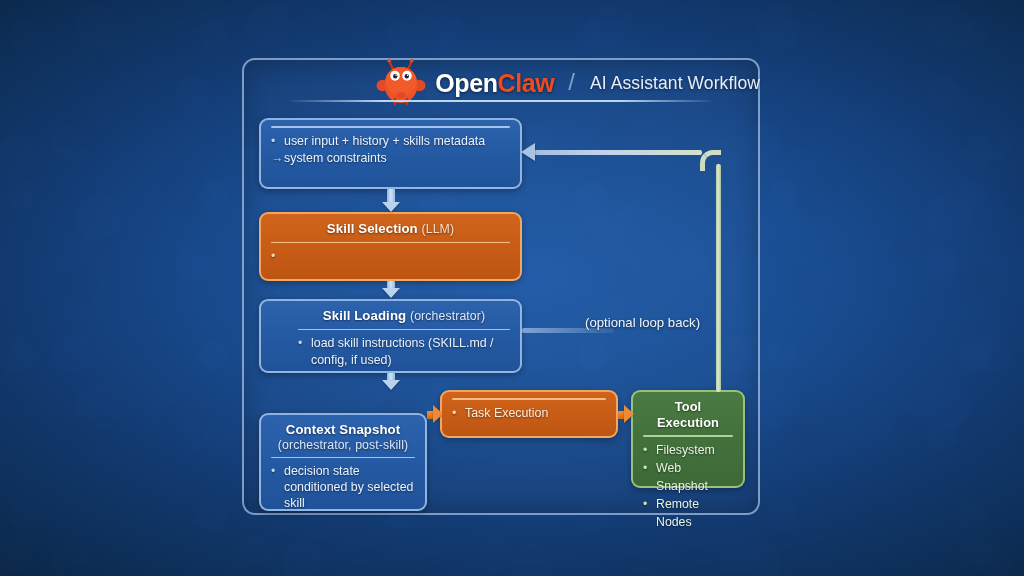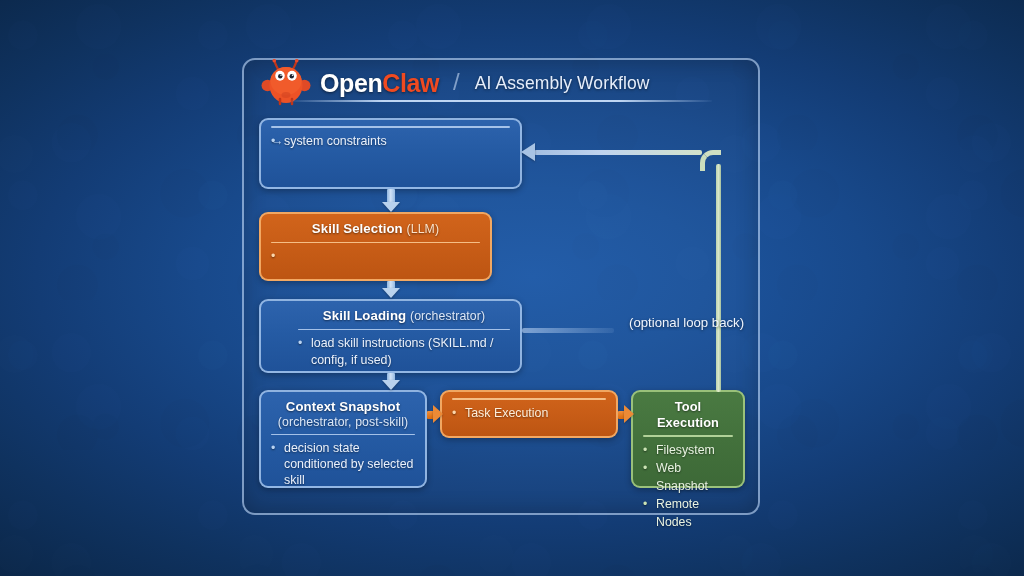--- a/index.html
+++ b/index.html
@@ -54,21 +54,21 @@
     box-shadow: 0 0 22px rgba(0,0,0,.22) inset;
   }
 
   
   #header {
     position: absolute;
     left: 242px; top: 58px;
     width: 518px; height: 50px;
     display: flex;
     align-items: center;
-    justify-content: flex-start;
+    justify-content: flex-end;
     gap: 7px;
     padding-left: 19px;
   }
   #logo-mark { width: 50px; height: 48px; flex: 0 0 auto; margin-right: 2px; }
   #wordmark {
     font-size: 25px;
     font-weight: bold;
     letter-spacing: -.4px;
     line-height: 1;
     text-shadow: 0 1px 3px rgba(0,0,0,.55);
@@ -170,23 +170,23 @@
     border: 2px solid rgba(166,204,131,.88);
     color: #ffffff;
   }
   .node.green .title { color: #ffffff; }
   .node.green .rule { background: rgba(190,220,162,.90); }
   .node.green li { color: #e9f3e2; }
   .node.green li .mk { color: #cbe3b4; }
 
   
   #n-context-assembly { left: 259px; top: 118px; width: 263px; height: 71px; }
-  #n-skill-selection  { left: 259px; top: 212px; width: 233px; height: 69px; }
+  #n-skill-selection  { left: 259px; top: 212px; width: 263px; height: 69px; }
   #n-skill-loading    { left: 259px; top: 299px; width: 263px; height: 74px; padding-left: 36px; }
-  #n-context-snapshot { left: 259px; top: 390px; width: 168px; height: 98px; }
+  #n-context-snapshot { left: 259px; top: 413px; width: 168px; height: 98px; }
   #n-decision-tool    { left: 440px; top: 390px; width: 178px; height: 48px; }
   #n-tool-execution   { left: 631px; top: 390px; width: 114px; height: 98px; }
 
   #n-context-snapshot .title { line-height: 1.16; }
   #n-context-snapshot li { line-height: 1.30; }
   #n-tool-execution .title { font-size: 12.8px; }
   #n-tool-execution li { font-size: 12.3px; line-height: 1.42; }
 
   
   .conn { position: absolute; }
@@ -264,21 +264,20 @@
     filter: drop-shadow(0 1px 1px rgba(0,0,0,.3));
   }
 
   #loop-label {
     position: absolute;
     left: 585px; top: 315px;
     font-size: 13.2px;
     color: #f0f5fd;
     white-space: nowrap;
     text-shadow: 0 1px 3px rgba(0,0,0,.55);
-    margin-left: 44px;
   }
 </style>
 </head>
 <body>
 
 <div id="noise"></div>
 
 <div id="panel"></div>
 
 <div id="header">
@@ -300,28 +299,28 @@
     <circle cx="40" cy="32.5" r="1.5" fill="#ffffff"></circle>
     <circle cx="63" cy="32.5" r="1.5" fill="#ffffff"></circle>
     <path d="M38 80 L38 90" stroke="#c0361a" stroke-width="5" stroke-linecap="round"></path>
     <path d="M62 80 L62 90" stroke="#c0361a" stroke-width="5" stroke-linecap="round"></path>
     <ellipse cx="50" cy="72" rx="9" ry="6" fill="#cf4220" opacity=".55"></ellipse>
   </svg>
 
   <div id="wordmark"><span id="wm-open">Open</span><span id="wm-claw">Claw</span></div>
 
   <span id="hdr-slash">/</span>
-  <span id="hdr-subtitle">AI Assembly Workflow</span>
+  <span id="hdr-subtitle">AI Assistant Workflow</span>
 </div>
 <div id="hdr-rule"></div>
 
 <div id="n-context-assembly" class="node blue">
   <div class="rule"></div>
   <ul>
-    <li><span class="mk">•</span></li>
+    <li><span class="mk">•</span><span>user input + history + skills metadata</span></li>
     <li><span class="mk">→</span><span>system constraints</span></li>
   </ul>
 </div>
 
 <div id="n-skill-selection" class="node orange">
   <div class="title"><span>Skill Selection</span> <span class="sub">(LLM)</span></div>
   <div class="rule"></div>
   <ul>
     <li><span class="mk">•</span></li>
   </ul>

